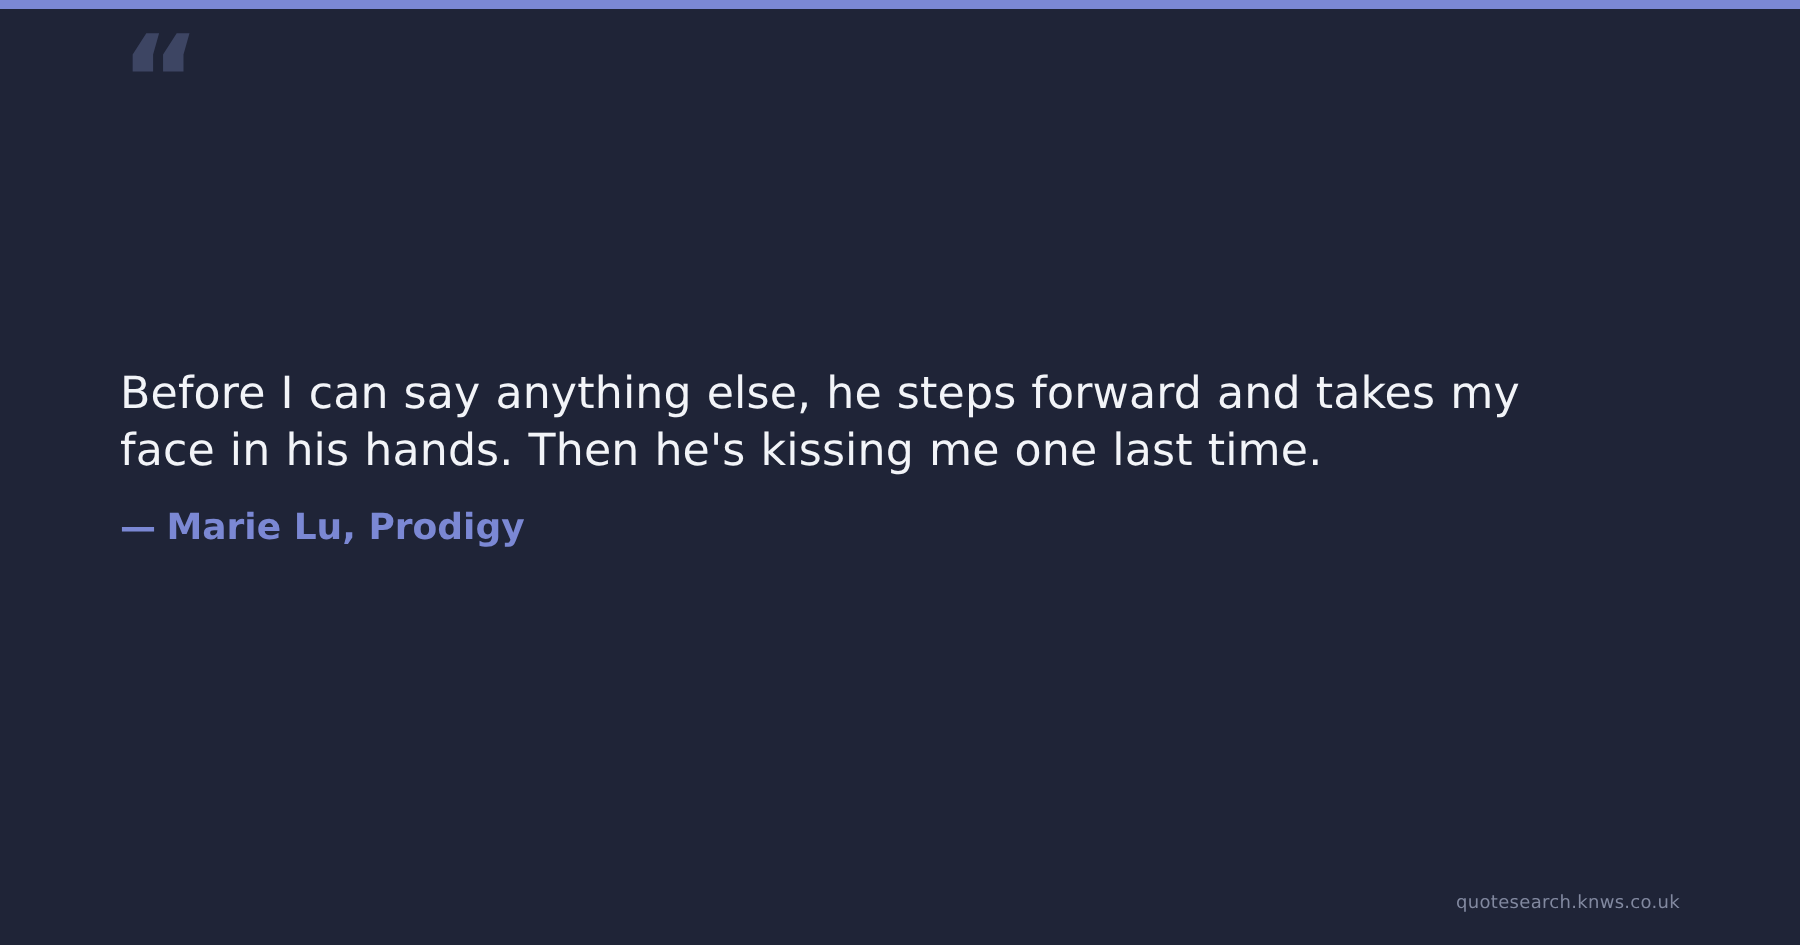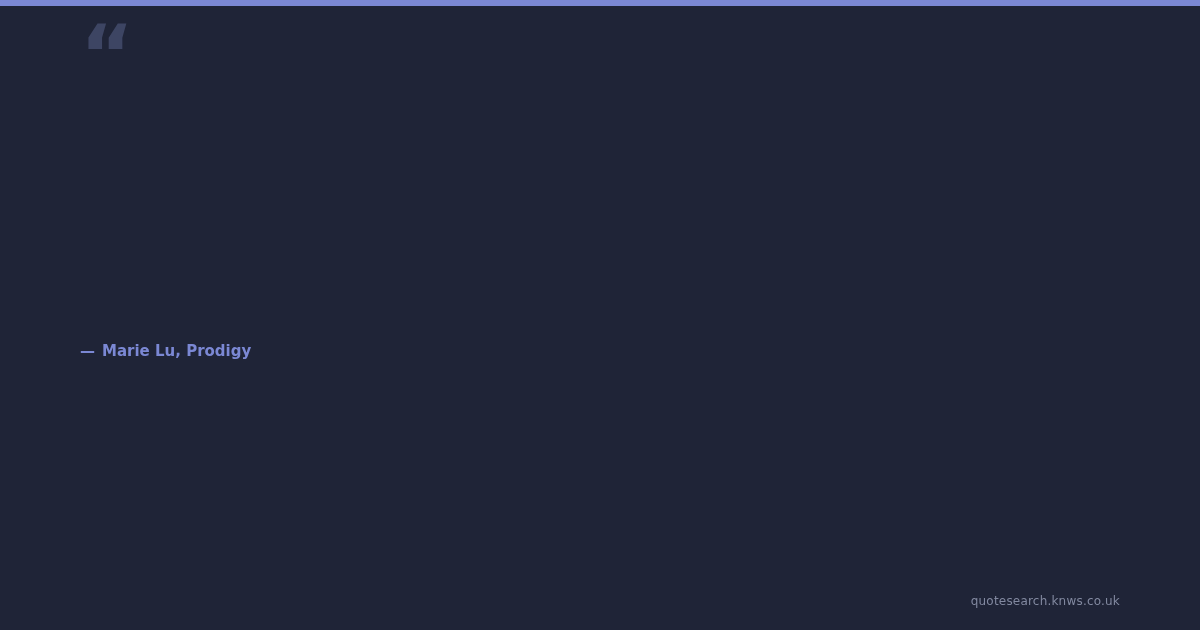--- a/index.html
+++ b/index.html
@@ -69,21 +69,21 @@
     color: #f2f4f8;
     letter-spacing: 0.1px;
     word-spacing: 0.5px;
   }
 
   .attribution {
     position: absolute;
     left: 0;
     top: 336px;
     font-family: "DejaVu Sans", sans-serif;
-    font-size: 15px;
+    font-size: 24px;
     font-weight: 700;
     line-height: 30px;
     color: #7b88d4;
     white-space: nowrap;
   }
 
   .attribution .dash {
     color: #7b88d4;
     margin-right: 7px;
   }
@@ -103,20 +103,23 @@
 <body>
 
 <div class="card">
 
   <div class="accent-bar"></div>
 
   <div class="content">
 
     <div class="quote-mark">“</div>
 
+    <div class="quote-block">
+      <p class="quote-text">Before I can say anything else, he steps forward and takes my face in his hands. Then he's kissing me one last time.</p>
+    </div>
 
     <div class="attribution">
       <span class="dash">—</span><span>Marie Lu, Prodigy</span>
     </div>
 
   </div>
 
   <div class="footer">quotesearch.knws.co.uk</div>
 
 </div>

